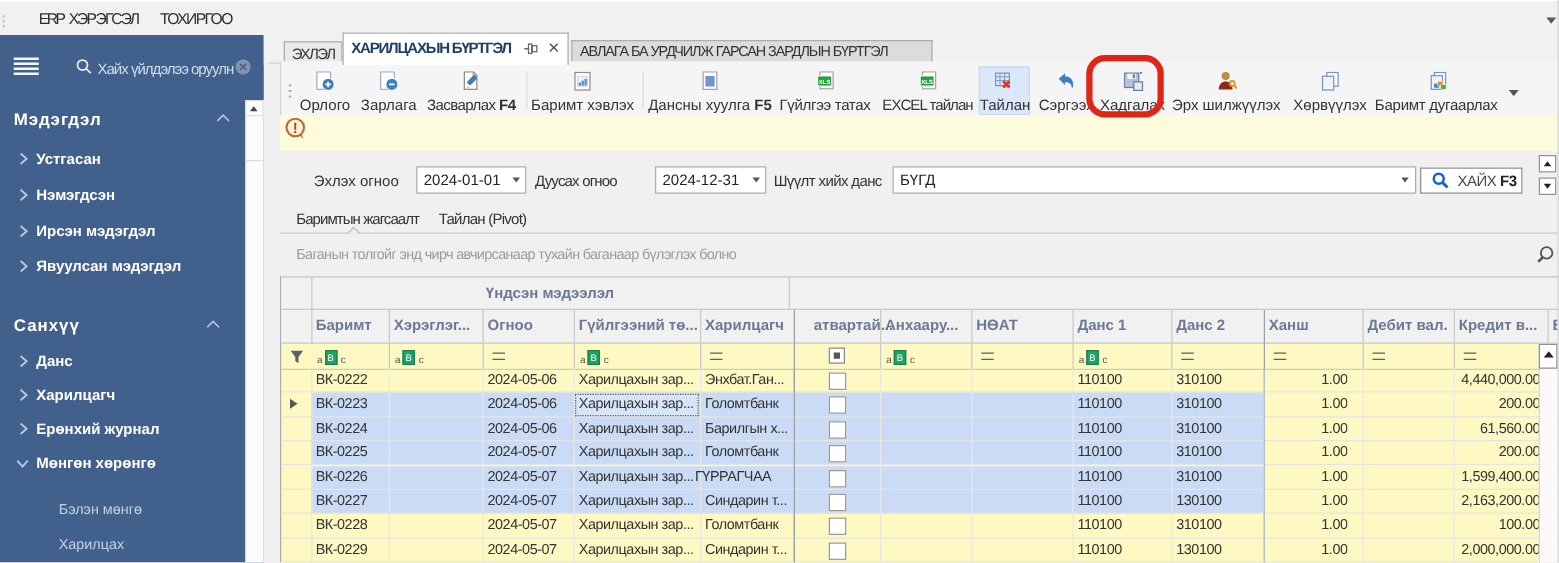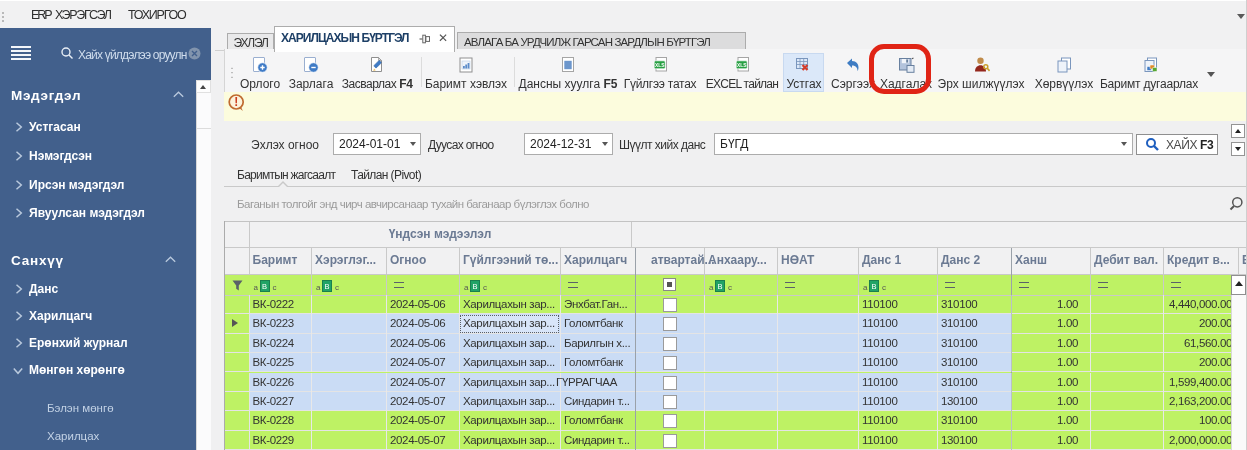--- a/index.html
+++ b/index.html
@@ -194,21 +194,21 @@
 <div class="tbtxt" style="left:260px;">Орлого</div>
 <div class="tbtxt" style="left:311px;">Зарлага</div>
 <div class="tbtxt" style="left:377px;letter-spacing:-0.45px;">Засварлах <b>F4</b></div>
 <div class="tbsep" style="left:421px;"></div>
 <div class="tbtxt" style="left:466px;">Баримт хэвлэх</div>
 <div class="tbsep" style="left:514px;"></div>
 <div class="tbtxt" style="left:568px;">Дансны хуулга <b>F5</b></div>
 <div class="tbtxt" style="left:660px;letter-spacing:-0.25px;">Гүйлгээ татах</div>
 <div class="tbtxt" style="left:742px;letter-spacing:-0.75px;">EXCEL тайлан</div>
 <div class="abs" style="left:783px;top:53px;width:41px;height:39px;background:#dbe8f9;border:1px solid #c8d9f0;"></div>
-<div class="tbtxt" style="left:804px;z-index:2;">Устгах</div>
+<div class="tbtxt" style="left:804px;z-index:2;">Тайлан</div>
 <div class="tbtxt" style="left:853px;">Сэргээх</div>
 <div class="tbtxt" style="left:906px;">Хадгалах</div>
 <div class="tbtxt" style="left:981px;">Эрх шилжүүлэх</div>
 <div class="tbtxt" style="left:1064px;">Хөрвүүлэх</div>
 <div class="tbtxt" style="left:1149px;letter-spacing:-0.2px;">Баримт дугаарлах</div>
 <div class="abs" style="left:1207px;top:72px;width:0;height:0;border-left:4px solid transparent;border-right:4px solid transparent;border-top:5px solid #555;"></div>
 
 <div class="abs" style="left:869px;top:44px;width:62px;height:50px;border:5px solid #e02415;border-radius:15px;z-index:5;"></div>
 
 <div class="abs" id="ystrip"></div>
@@ -250,21 +250,21 @@
 <div class="abs" style="left:224px;top:186px;width:1022px;height:1px;background:#c9c9c9;"></div>
 <div class="abs" style="left:277px;top:181px;width:0;height:0;border-left:6px solid transparent;border-right:6px solid transparent;border-bottom:6px solid #c9c9c9;"></div>
 <div class="abs" style="left:278.5px;top:183px;width:0;height:0;border-left:4.5px solid transparent;border-right:4.5px solid transparent;border-bottom:4.5px solid #f0f0f1;"></div>
 
 <div class="abs" style="left:237px;top:198px;font-size:11.5px;color:#9b9b9b;letter-spacing:-0.5px;">Баганын толгойг энд чирч авчирсанаар тухайн баганаар бүлэглэх болно</div>
 <svg class="abs" style="left:1228px;top:196px;" width="16" height="16" viewBox="0 0 16 16">
     <circle cx="9.3" cy="6.3" r="4.6" fill="none" stroke="#555" stroke-width="1.5"></circle>
     <line x1="6" y1="10" x2="2.5" y2="13.5" stroke="#555" stroke-width="2"></line>
   </svg>
 
-<div class="abs" style="left:224px;top:221px;width:1022px;height:229px;background:#bef264;border-left:1px solid #ababab;">
+<div class="abs" style="left:224px;top:221px;width:1022px;height:229px;background:#fef9c3;border-left:1px solid #ababab;">
 <div class="abs" style="left:0;top:0;width:1022px;height:53.5px;background:#f1f1f2;"></div>
 <div class="abs" style="left:0;top:0;width:1022px;height:1px;background:#c3c3c3;"></div>
 <div class="abs" style="left:0;top:26px;width:1022px;height:1px;background:#c9c9c9;"></div>
 <div class="abs" style="left:0;top:53px;width:1022px;height:1px;background:#c9c9c9;"></div>
 <div class="abs" style="left:0;top:73.5px;width:1022px;height:1px;background:#c9c9c9;"></div>
 <div class="abs" style="left:23.5px;top:1px;width:1px;height:53px;background:#c9c9c9;"></div>
 <div class="abs" style="left:406px;top:1px;width:1px;height:25px;background:#c9c9c9;"></div>
 <div class="abs" style="left:23.5px;top:6px;width:383px;text-align:center;font-size:12px;color:#6b7a93;font-weight:bold;">Үндсэн мэдээлэл</div>
 <div class="hdrcell" style="left:27.5px;top:32px;width:57.5px;font-weight:bold;">Баримт</div>
 <div class="hdrcell" style="left:90px;top:32px;width:70px;font-weight:bold;">Хэрэглэг...</div>

